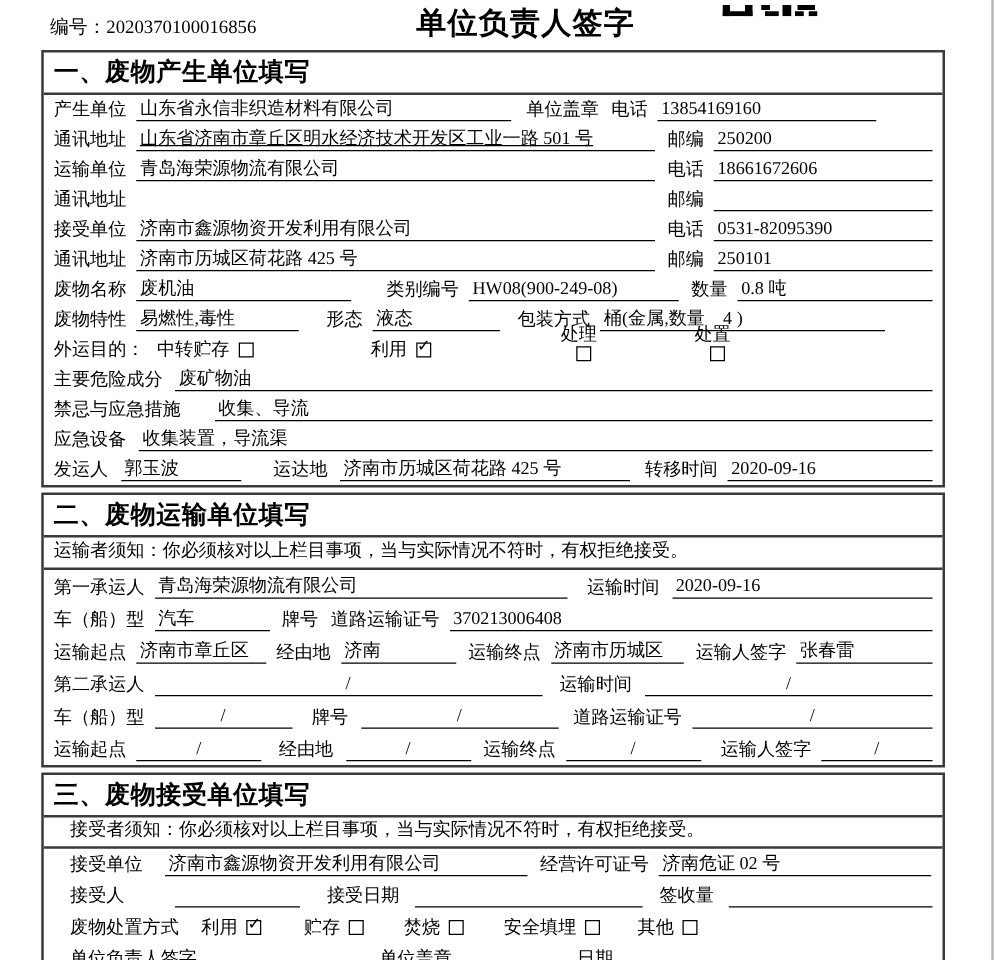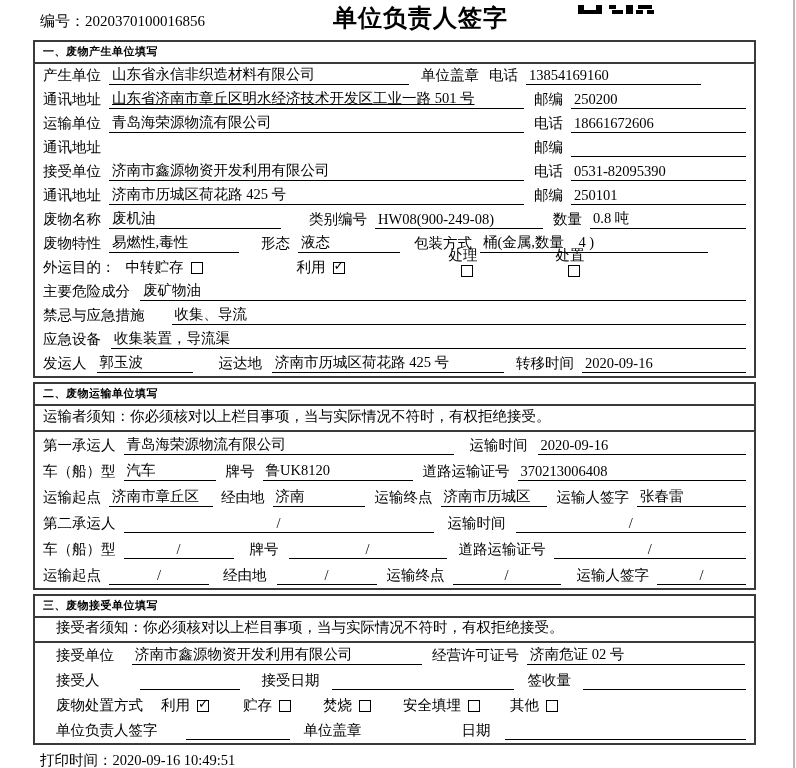--- a/index.html
+++ b/index.html
@@ -15,21 +15,21 @@
   
   .topbar { position:relative; height:40px; }
   .doc-number { position:absolute; left:40px; top:12px; font-size:15px; white-space:nowrap; }
   .doc-title  { position:absolute; left:333px; top:2px; font-size:24px; font-weight:bold; letter-spacing:1px; white-space:nowrap; }
   .qr-frag { position:absolute; left:578px; top:0; width:76px; height:9px; }
   .right-edge { position:absolute; right:1px; top:0; width:2px; height:768px; background:#b9b9b9; }
 
   
   .box { margin-left:33px; width:723px; border:2px solid #3a3a3a; background:#fff; }
   .box + .box { margin-top:4px; }
-  .sec-title { font-size:11px; font-weight:bold; padding:2px 8px 3px 8px; border-bottom:2px solid #3a3a3a; letter-spacing:0.5px; }
+  .sec-title { font-size:20px; font-weight:bold; padding:2px 8px 3px 8px; border-bottom:2px solid #3a3a3a; letter-spacing:0.5px; }
 
   .row { display:flex; align-items:flex-end; height:24px; padding:0 8px 3px 8px; font-size:14.5px; white-space:nowrap; }
   .box2 .row { height:26px; }
   .box3 .row { height:25px;padding-left:21px; }
   .row.note-row { border-bottom:2px solid #3a3a3a; padding-bottom:4px; }
 
   .lbl { flex:none; }
   .uv { border-bottom:1px solid #000; padding:0 3px; min-width:18px; overflow:hidden; flex:none; }
   .uv.grow { flex:1; }
   .uv.c { text-align:center; }
@@ -221,21 +221,20 @@
       <span class="lbl">第一承运人</span>
       <span class="uv" style="width:330px; margin-left:8px;">青岛海荣源物流有限公司</span>
       <span class="lbl" style="margin-left:16px;">运输时间</span>
       <span class="uv grow" style="margin-left:10px;">2020-09-16</span>
     </div>
 
     <div class="row">
       <span class="lbl">车（船）型</span>
       <span class="uv" style="width:92px; margin-left:8px;">汽车</span>
       <span class="lbl" style="margin-left:10px;">牌号</span>
-      <span class="uv" style="width:150px; margin-left:8px;">鲁UK8120</span>
       <span class="lbl" style="margin-left:10px;">道路运输证号</span>
       <span class="uv grow" style="margin-left:8px;">370213006408</span>
     </div>
 
     <div class="row">
       <span class="lbl">运输起点</span>
       <span class="uv" style="width:104px; margin-left:8px;">济南市章丘区</span>
       <span class="lbl" style="margin-left:8px;">经由地</span>
       <span class="uv" style="width:92px; margin-left:8px;">济南</span>
       <span class="lbl" style="margin-left:10px;">运输终点</span>

